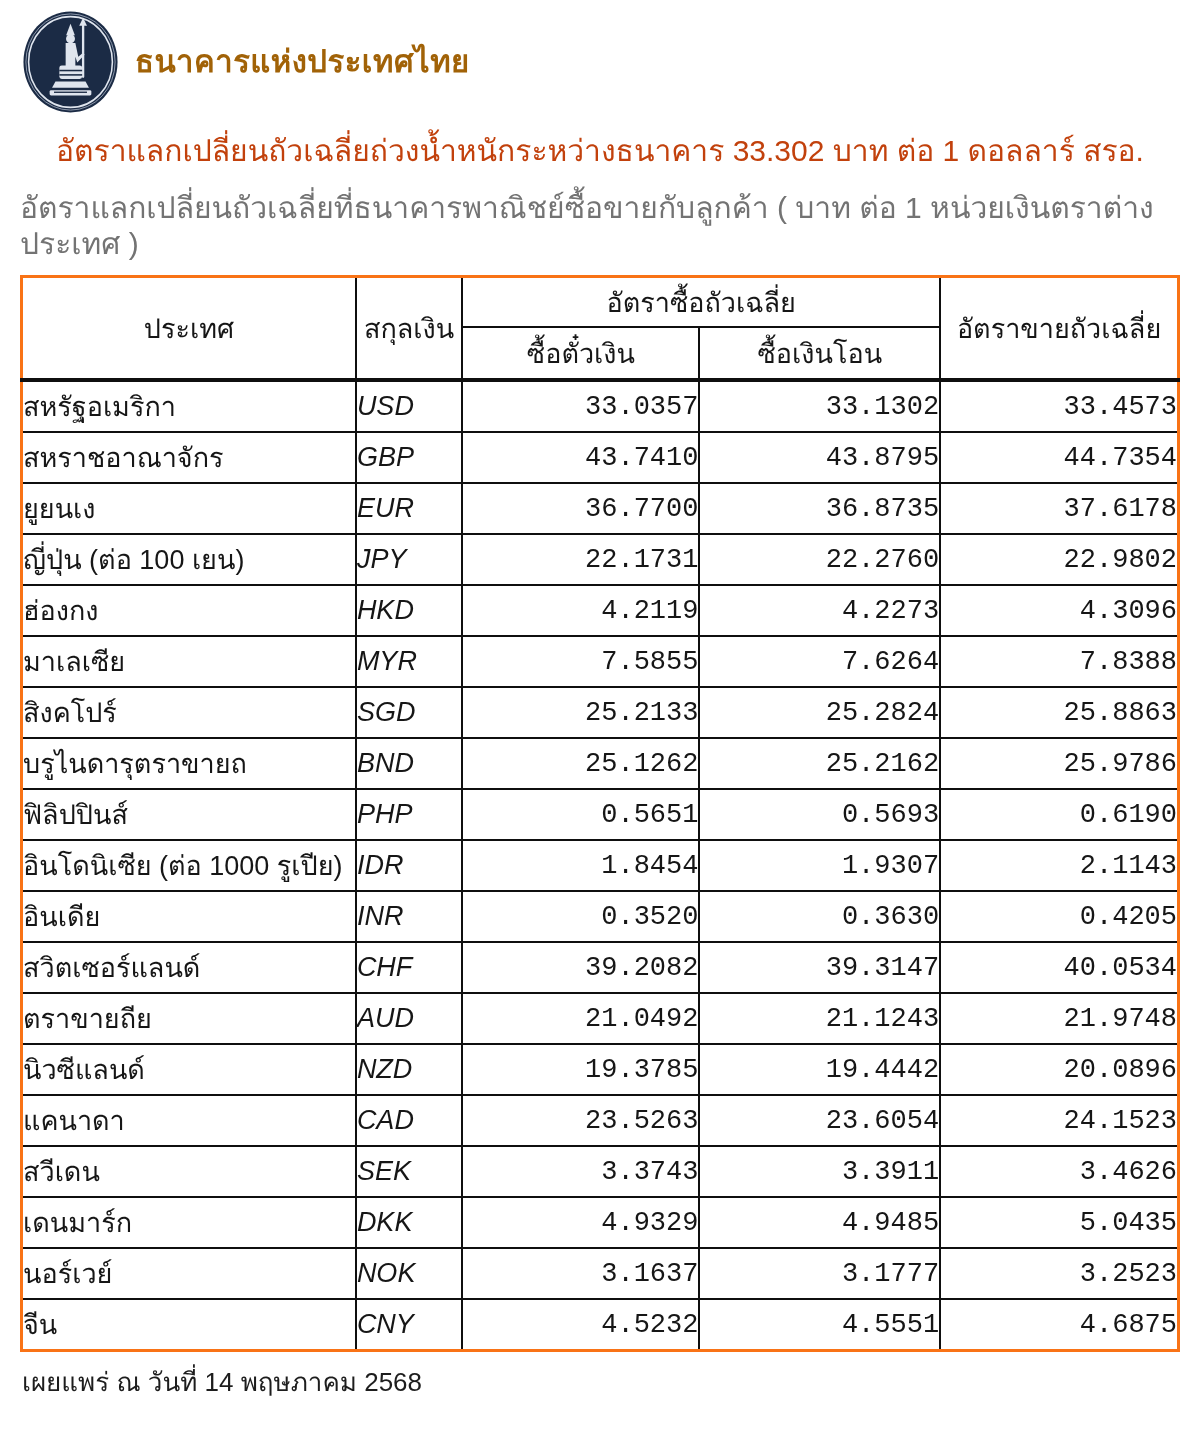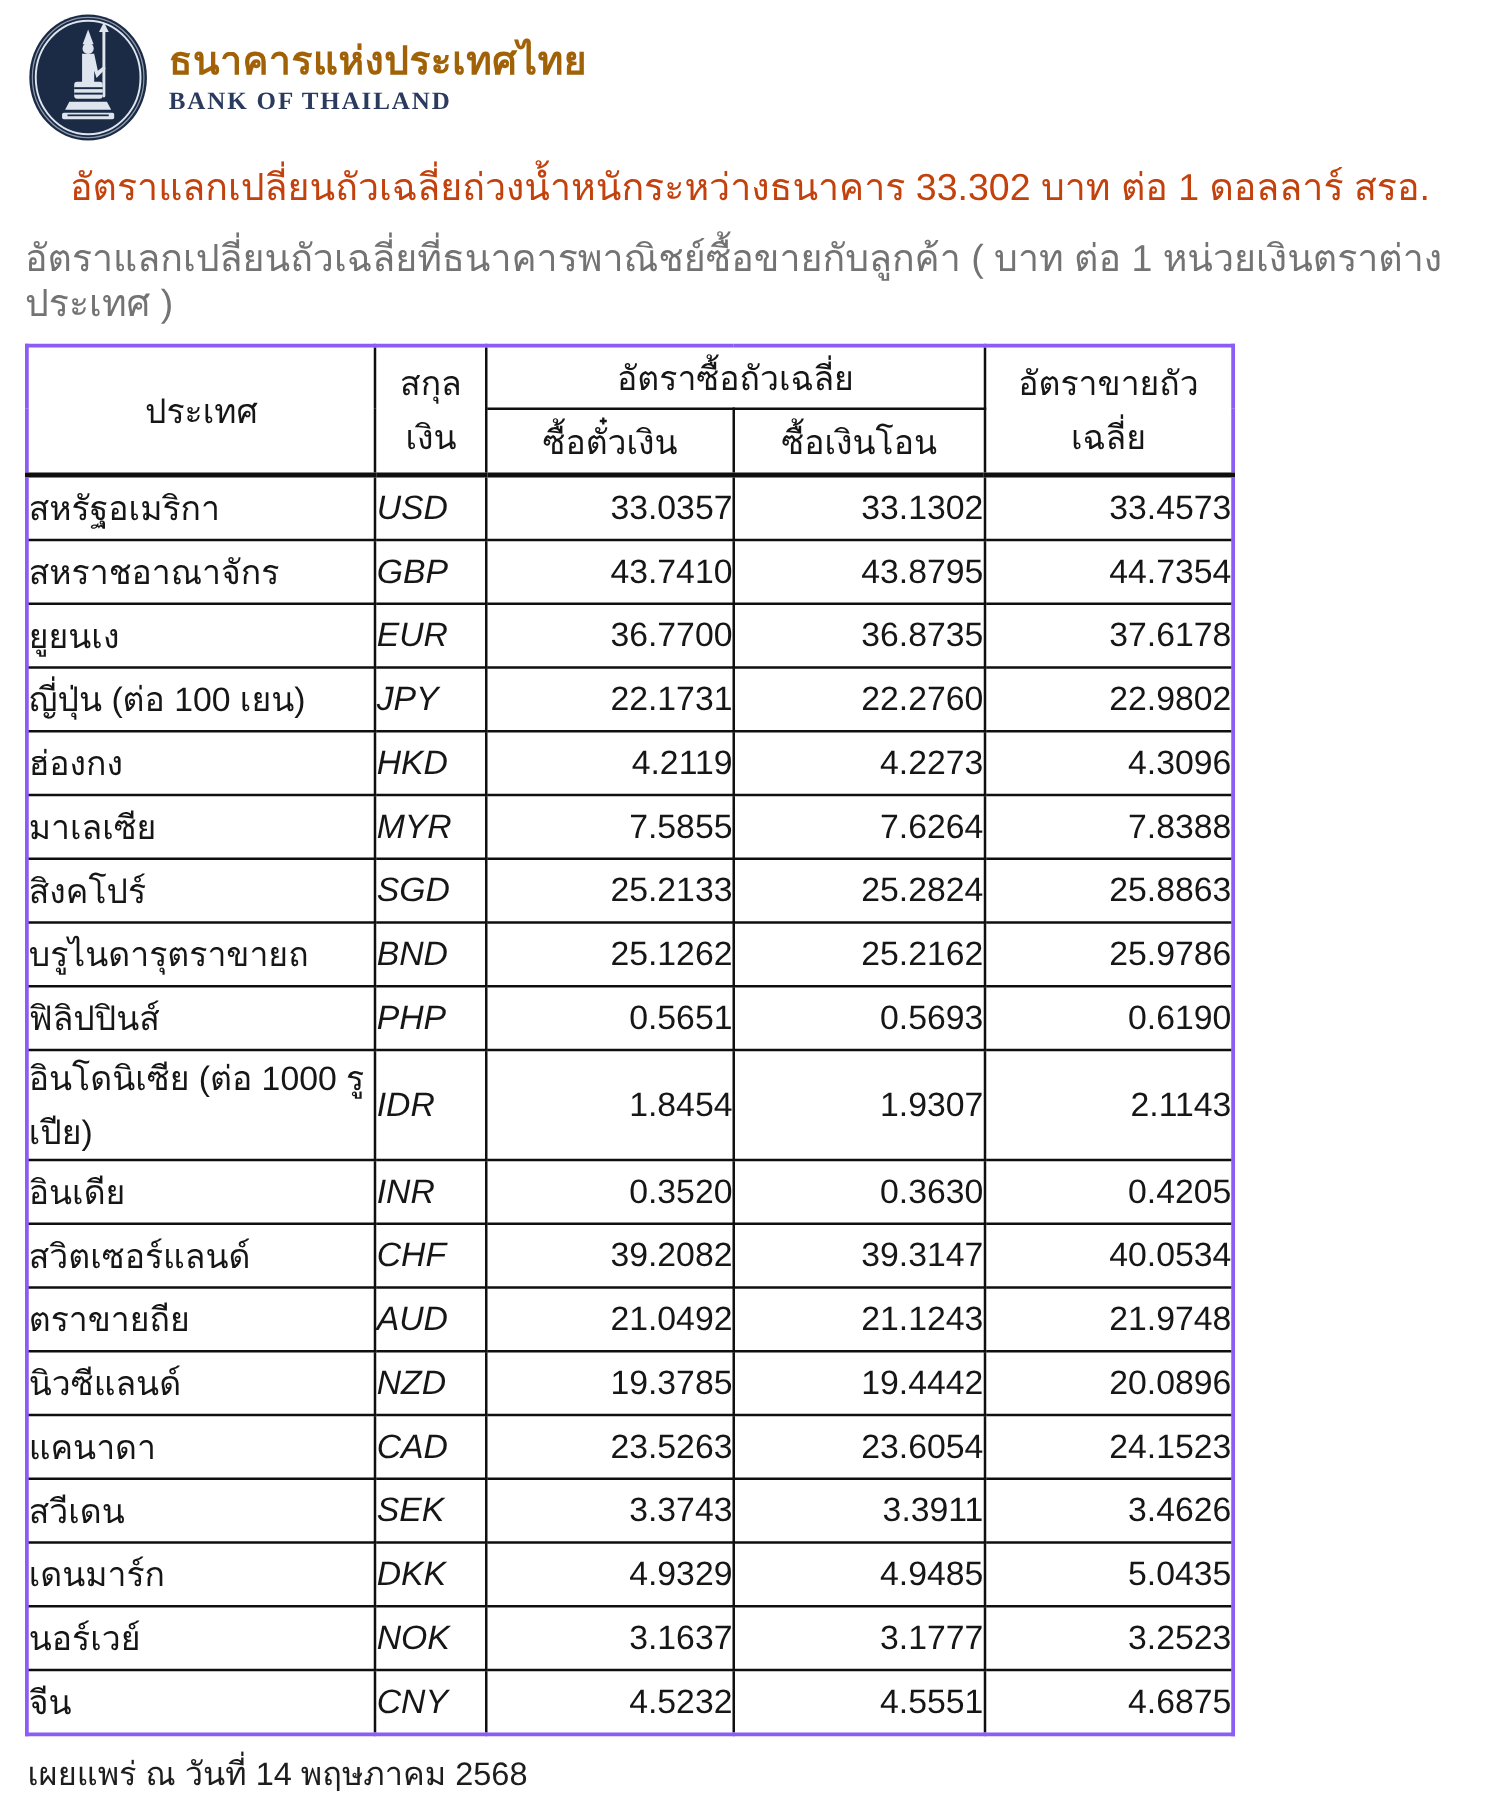--- a/index.html
+++ b/index.html
@@ -33,38 +33,38 @@
     margin: 17px 0 0 0; text-align: center;
     font-size: 30px; font-weight: 500; color: #c2410c; line-height: 1.2;
   }
   .title-caption {
     margin: 21px 0 0 0; text-align: left;
     font-size: 30px; font-weight: 500; color: #737373; line-height: 1.2;
   }
 
   
   table.rates {
-    width: 968px; margin-top: 13px;
+    width: 1160px; margin-top: 13px;
     border-collapse: collapse; table-layout: fixed;
-    border: 3px solid #8b5cf6;
+    border: 3px solid #f97316;
     font-size: 27px; font-weight: 500; color: #161616;
   }
   table.rates th, table.rates td {
     border: 2px solid #0f0f0f; padding: 0;
     font-weight: 500;
   }
   table.rates thead th { text-align: center; vertical-align: middle; }
   thead tr.hdr-top th { height: 48px; }
   thead tr.hdr-sub th { height: 50px; }
   th.buy-group { border-bottom: 4px solid #0f0f0f; }
   thead tr.hdr-sub th, thead th[rowspan] { border-bottom: 4px solid #0f0f0f; }
   tbody td { height: 49px; vertical-align: middle; }
   td.c-country { text-align: left; padding-left: 15px; }
   td.c-currency { text-align: left; font-style: italic; }
-  td.c-num { text-align: right; padding-right: 22px; }
+  td.c-num { text-align: right; padding-right: 22px; font-family: Liberation Mono, monospace; }
 
   
   .published {
     margin: 9px 0 0 2px; font-size: 26px; font-weight: 500; color: #1d1d1d;
   }
 </style>
 </head>
 <body>
 
 <div class="page">
@@ -83,21 +83,20 @@
         <rect x="38.5" y="57" width="23.5" height="14" rx="2.5"></rect>
         <rect x="38.5" y="61.5" width="23.5" height="1.6" fill="#1b2b45"></rect>
         <rect x="38.5" y="66" width="23.5" height="1.6" fill="#1b2b45"></rect>
         <path d="M34.5 73.5 h31 l3.5 6.5 h-38 z"></path>
         <rect x="28.5" y="82.5" width="43" height="5.5" rx="1.5"></rect>
         <rect x="33" y="84" width="34" height="1.4" fill="#1b2b45"></rect>
       </g>
     </svg>
     <div class="brand-text">
       <div class="brand-th">ธนาคารแห่งประเทศไทย</div>
-      <div class="brand-en">BANK OF THAILAND</div>
     </div>
   </header>
 
   <h2 class="title-sub">อัตราแลกเปลี่ยนถัวเฉลี่ยถ่วงน้ำหนักระหว่างธนาคาร 33.302 บาท ต่อ 1 ดอลลาร์ สรอ.</h2>
   <h3 class="title-caption">อัตราแลกเปลี่ยนถัวเฉลี่ยที่ธนาคารพาณิชย์ซื้อขายกับลูกค้า ( บาท ต่อ 1 หน่วยเงินตราต่างประเทศ )</h3>
 
   <table class="rates">
     <colgroup>
       <col style="width:28.9%">
       <col style="width:9.2%">

